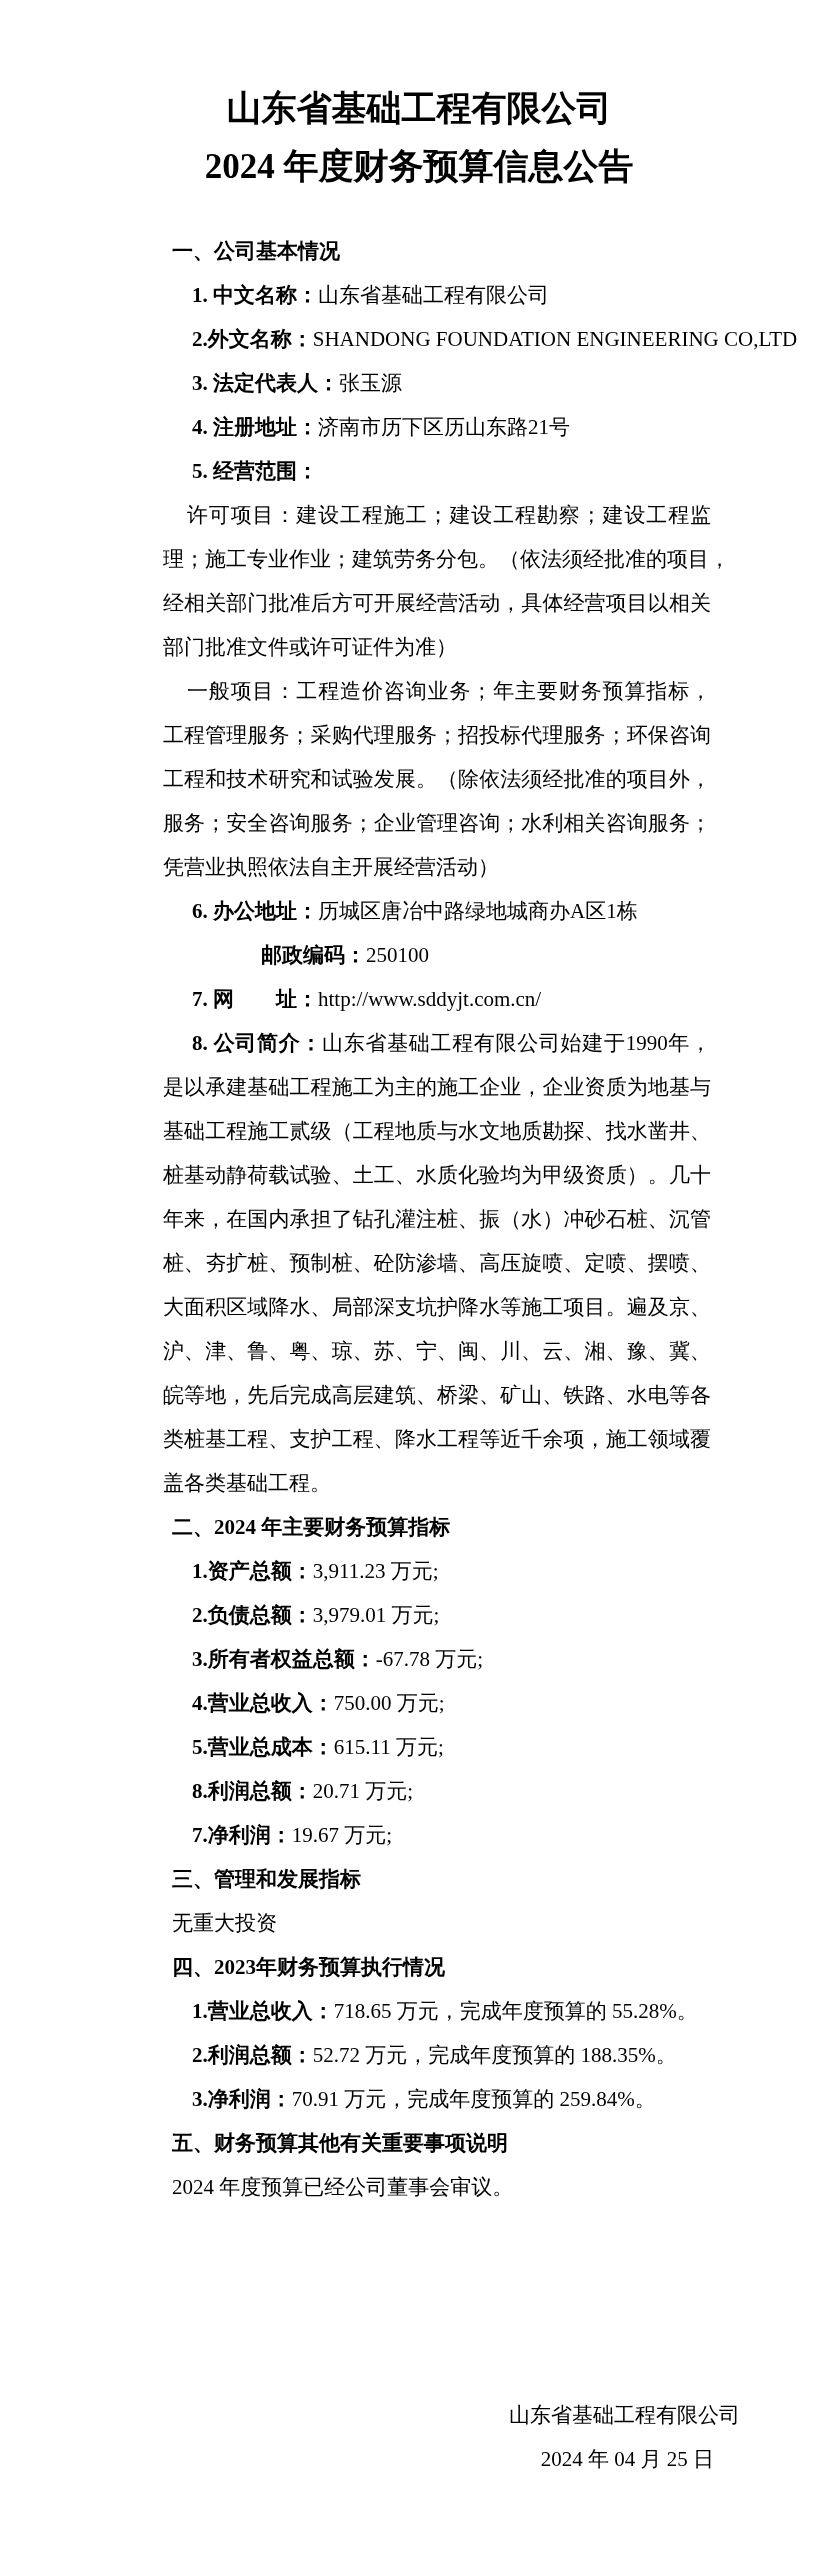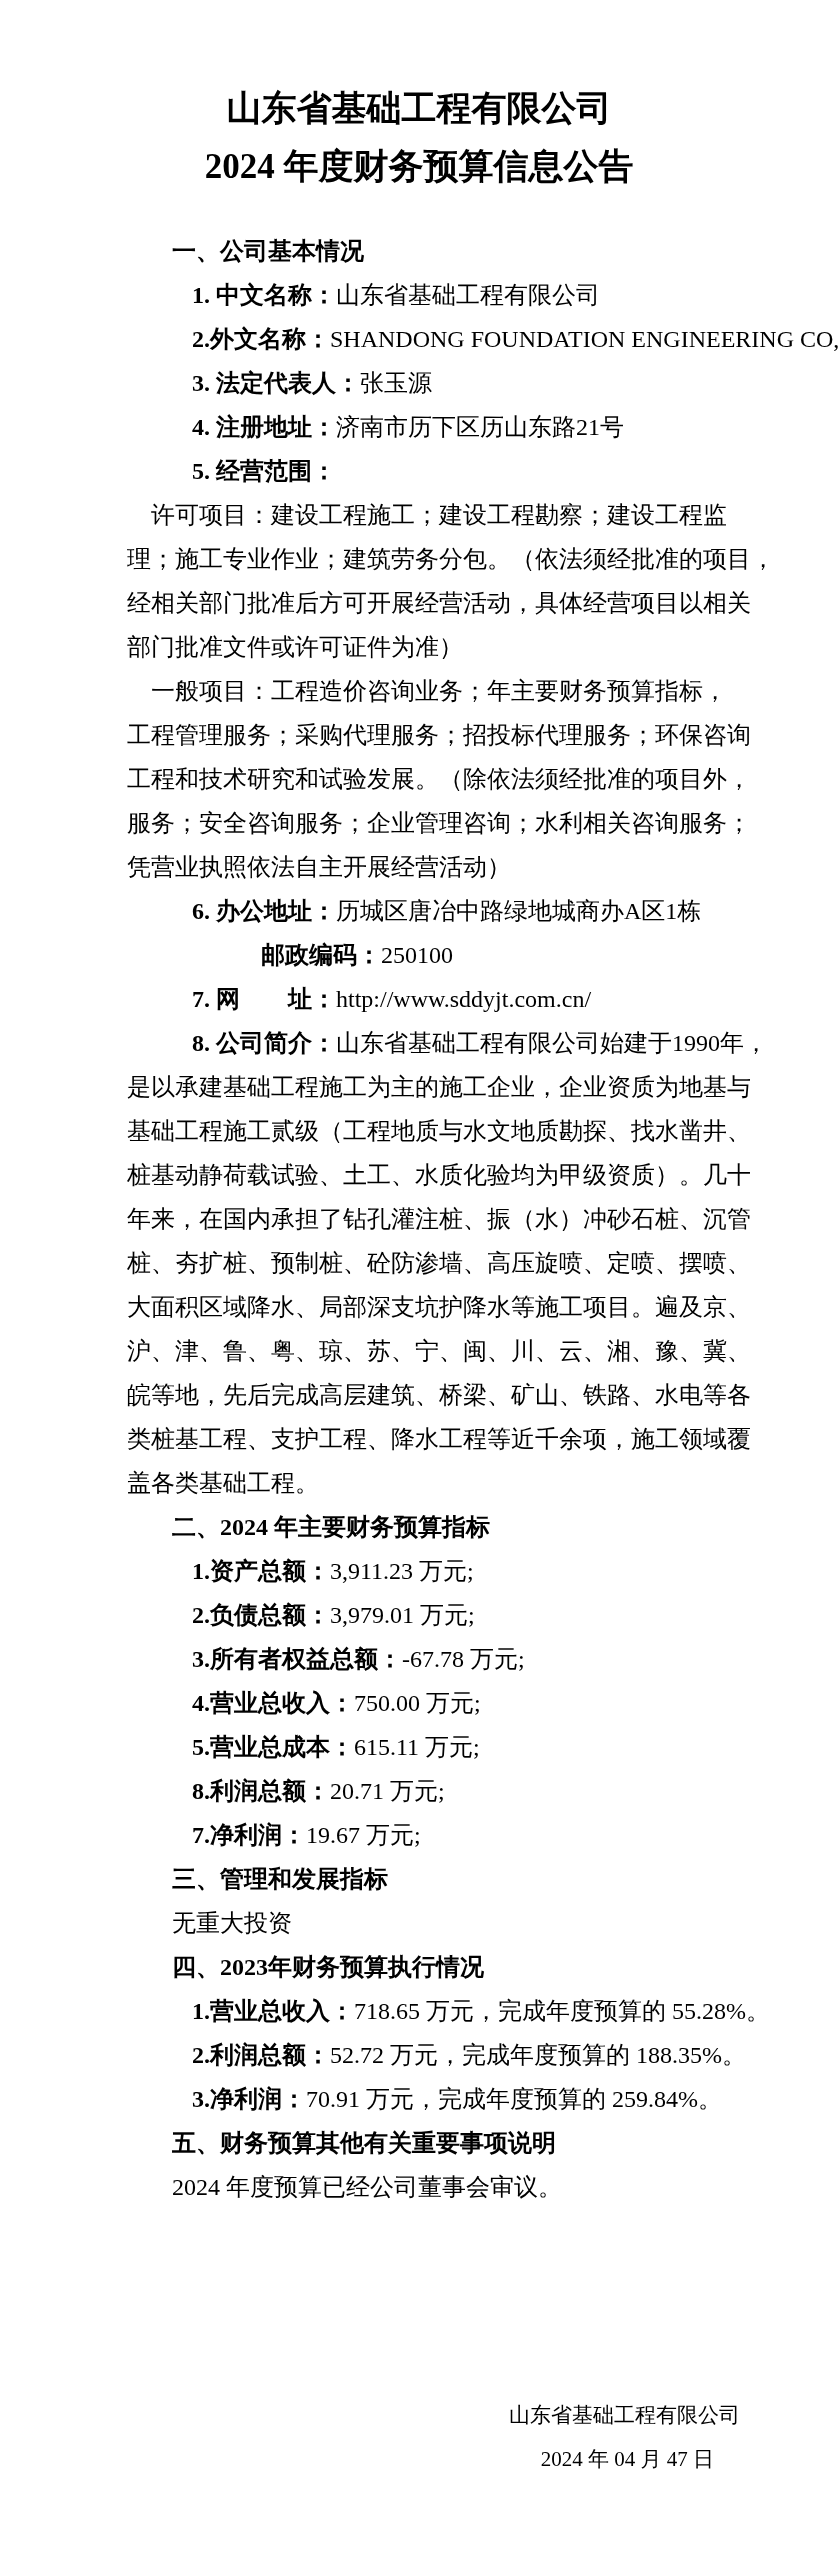--- a/index.html
+++ b/index.html
@@ -16,39 +16,39 @@
   }
   .title {
     font-size: 35px;
     font-weight: bold;
     line-height: 58px;
     text-align: center;
     white-space: nowrap;
   }
   .content {
     margin-top: 33px;
-    font-size: 24px;
+    font-size: 21px;
   }
   .ln {
     height: 44px;
     line-height: 44px;
     white-space: nowrap;
   }
   .ln.fill {
     text-align: justify;
     text-align-last: justify;
   }
   .heading {
     font-weight: bold;
     padding-left: 45px;
   }
   .item  { padding-left: 45px; }
   .item-sub { padding-left: 114px; }
   .plain { padding-left: 45px; }
-  .line  { padding-left: 0; }
+  .line  { padding-left: 0; margin-left: 36px; }
   .line.first { padding-left: 24px; }
   .lab { font-weight: bold; margin-left: 20px; }
   .val { font-weight: normal; }
   .footer {
     font-size: 21px;
     line-height: 44px;
     margin-top: 184px;
   }
   .footer-company {
     text-align: right;
@@ -113,15 +113,15 @@
       <div class="ln item"><span class="lab">1.营业总收入：</span><span class="val">718.65 万元，完成年度预算的 55.28%。</span></div>
       <div class="ln item"><span class="lab">2.利润总额：</span><span class="val">52.72 万元，完成年度预算的 188.35%。</span></div>
       <div class="ln item"><span class="lab">3.净利润：</span><span class="val">70.91 万元，完成年度预算的 259.84%。</span></div>
       <div class="ln heading">五、财务预算其他有关重要事项说明</div>
       <div class="ln plain">2024 年度预算已经公司董事会审议。</div>
     </div>
 </div>
 
 <div class="footer">
   <div class="footer-company">山东省基础工程有限公司</div>
-  <div class="footer-date">2024 年 04 月 47 日</div>
+  <div class="footer-date">2024 年 04 月 25 日</div>
 </div>
 
 
 </body></html>

